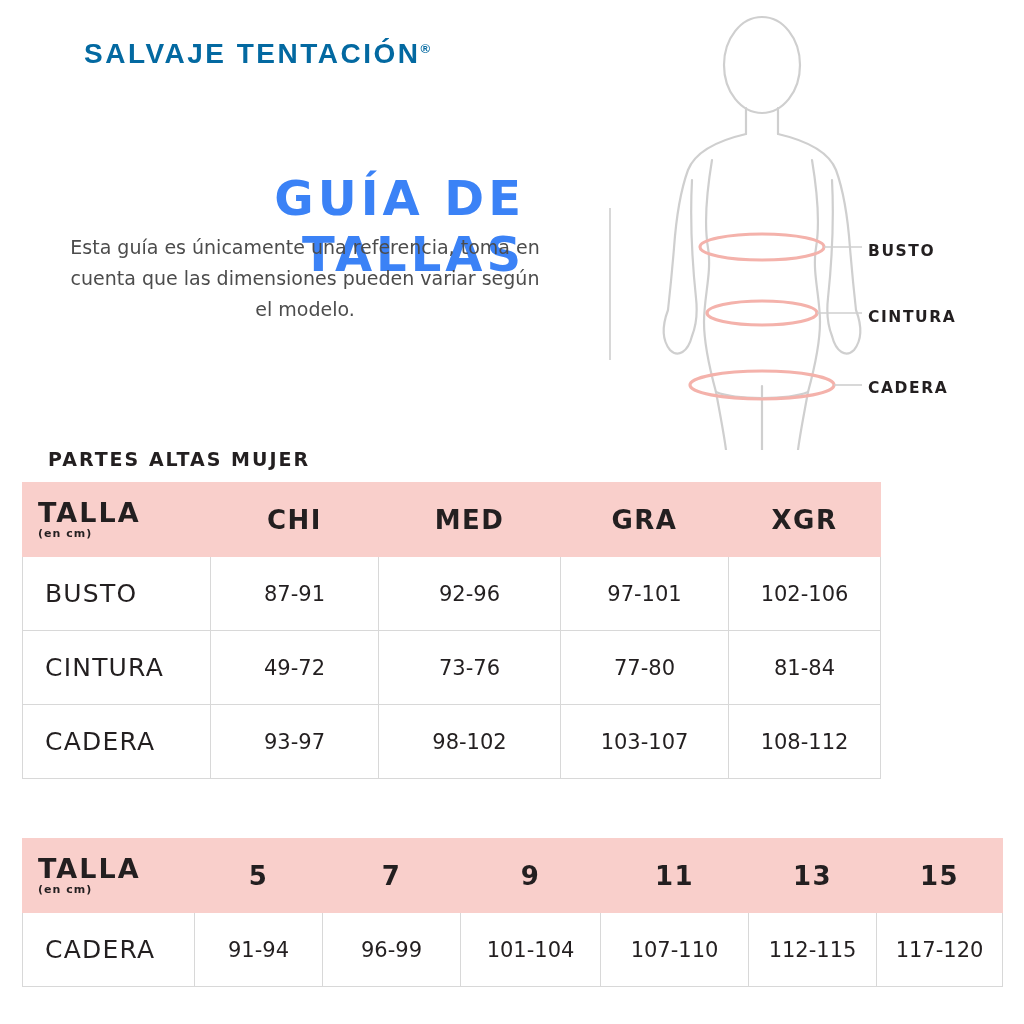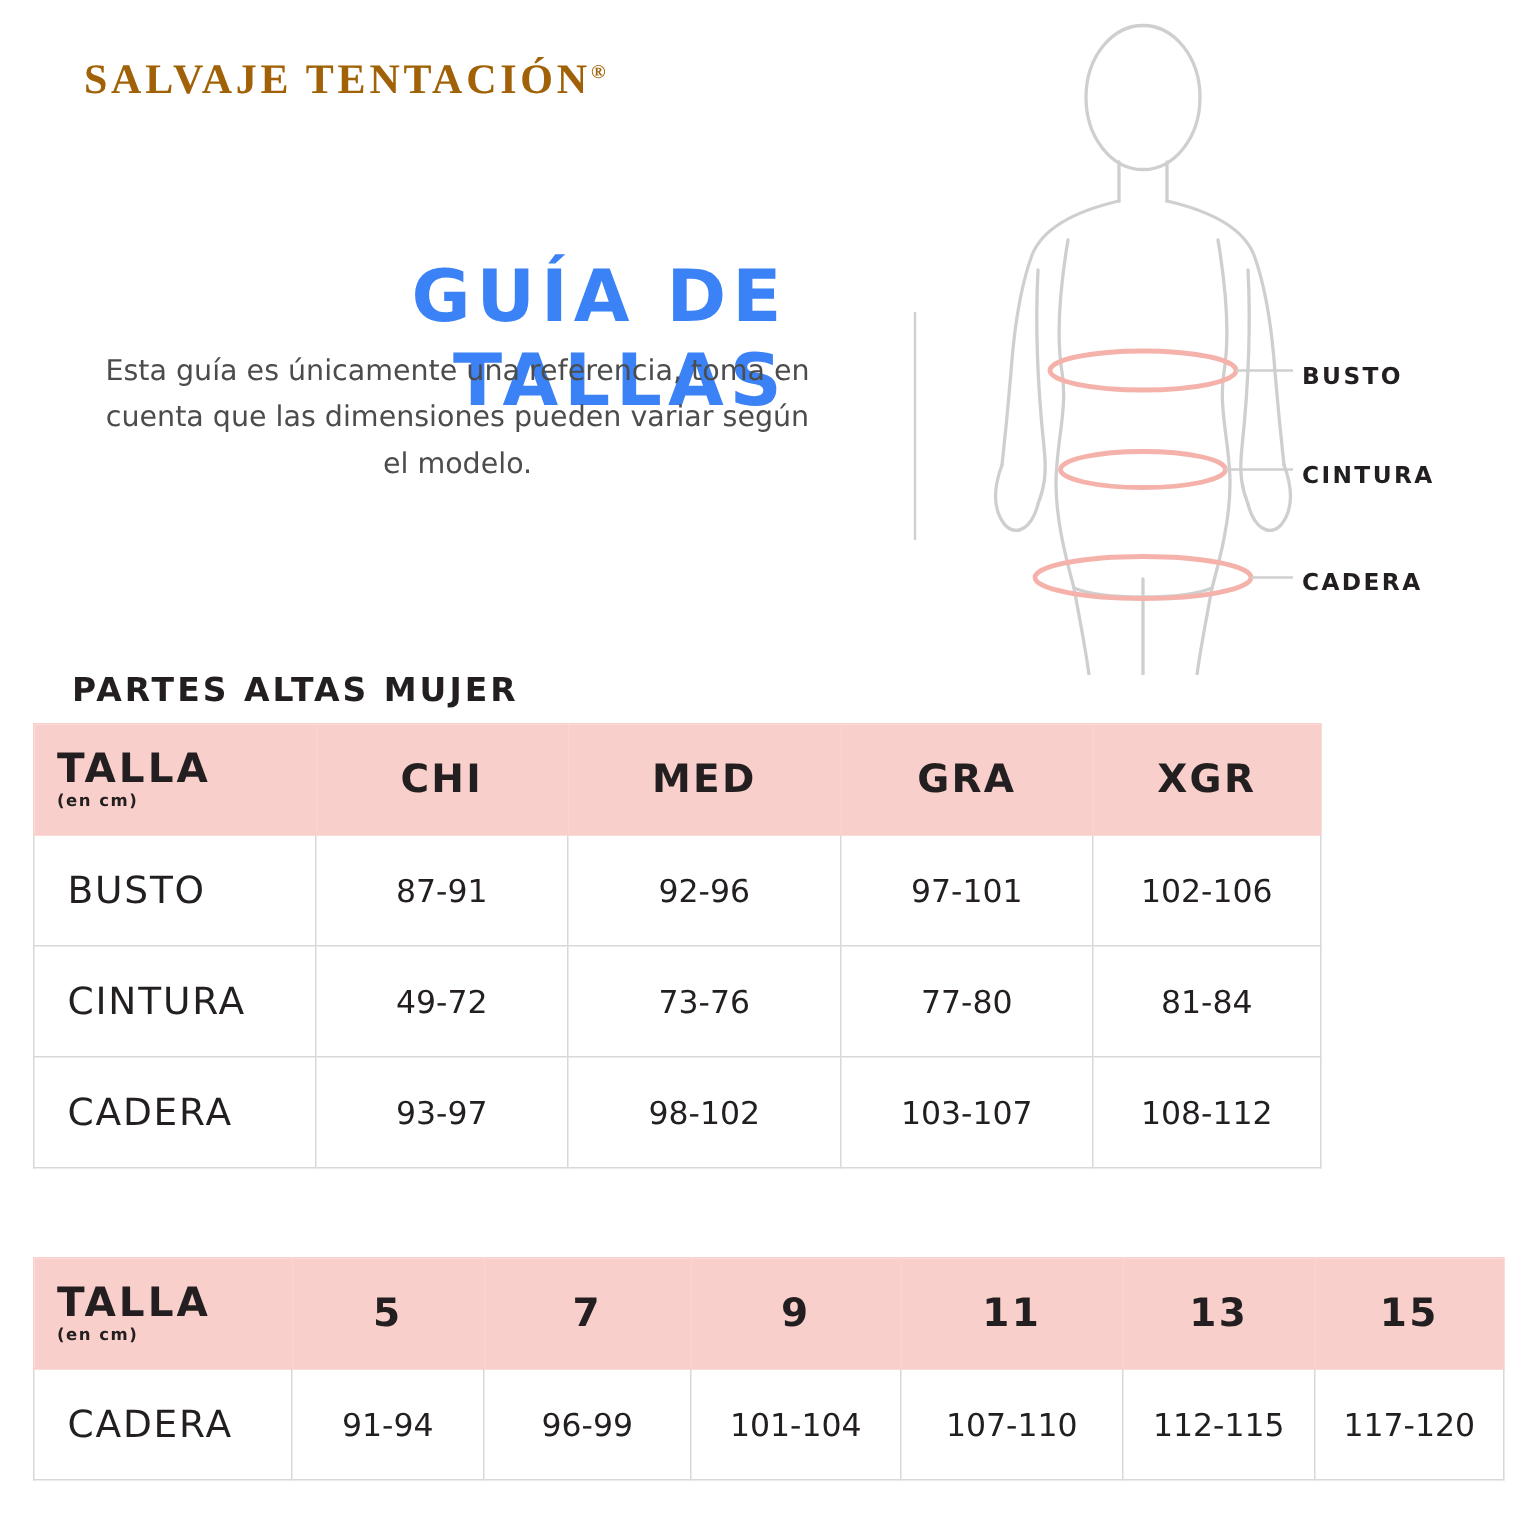--- a/index.html
+++ b/index.html
@@ -15,27 +15,27 @@
     position: relative;
     width: 1024px;
     height: 1024px;
     background: #ffffff;
     overflow: hidden;
   }
 
   
   .brand {
     position: absolute;
-    left: 56px;
+    left: 84px;
     top: 38px;
-    font-family: Liberation Serif, serif;
+    font-family: Liberation Sans, sans-serif;
     font-size: 28px;
     font-weight: bold;
     letter-spacing: 2.5px;
-    color: #a16207;
+    color: #0369a1;
     white-space: nowrap;
   }
   .brand .reg {
     font-size: 13px;
     vertical-align: super;
     letter-spacing: 0;
   }
 
   
   .title {
@@ -78,21 +78,21 @@
     color: #231f20;
     white-space: nowrap;
   }
   .lbl-busto  { left: 268px; top: 232px; }
   .lbl-cintura{ left: 268px; top: 298px; }
   .lbl-cadera { left: 268px; top: 369px; }
 
   
   .section-head {
     position: absolute;
-    font-size: 22px;
+    font-size: 19px;
     font-weight: bold;
     letter-spacing: 2px;
     color: #231f20;
   }
   .head-altas { left: 48px; top: 448px; }
   .head-bajas { left: 48px; top: 805px; }
 
   
   table {
     position: absolute;

